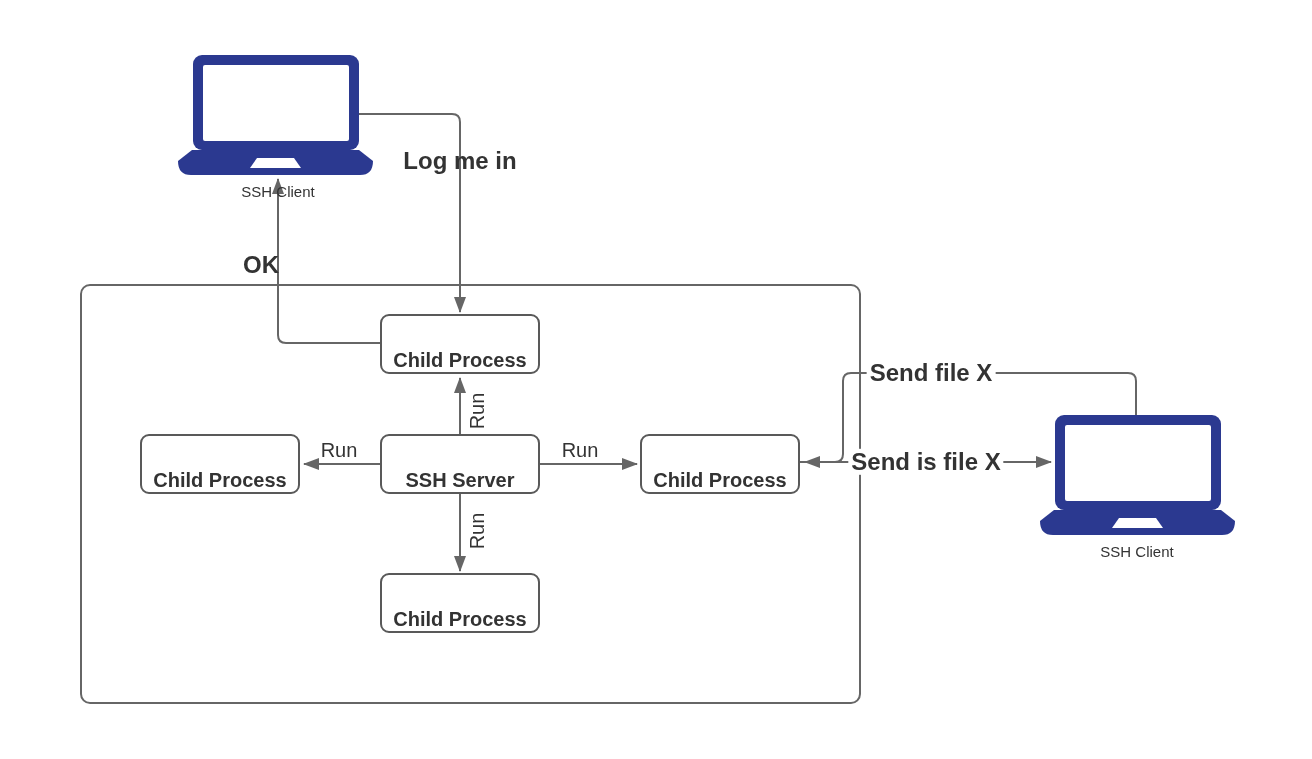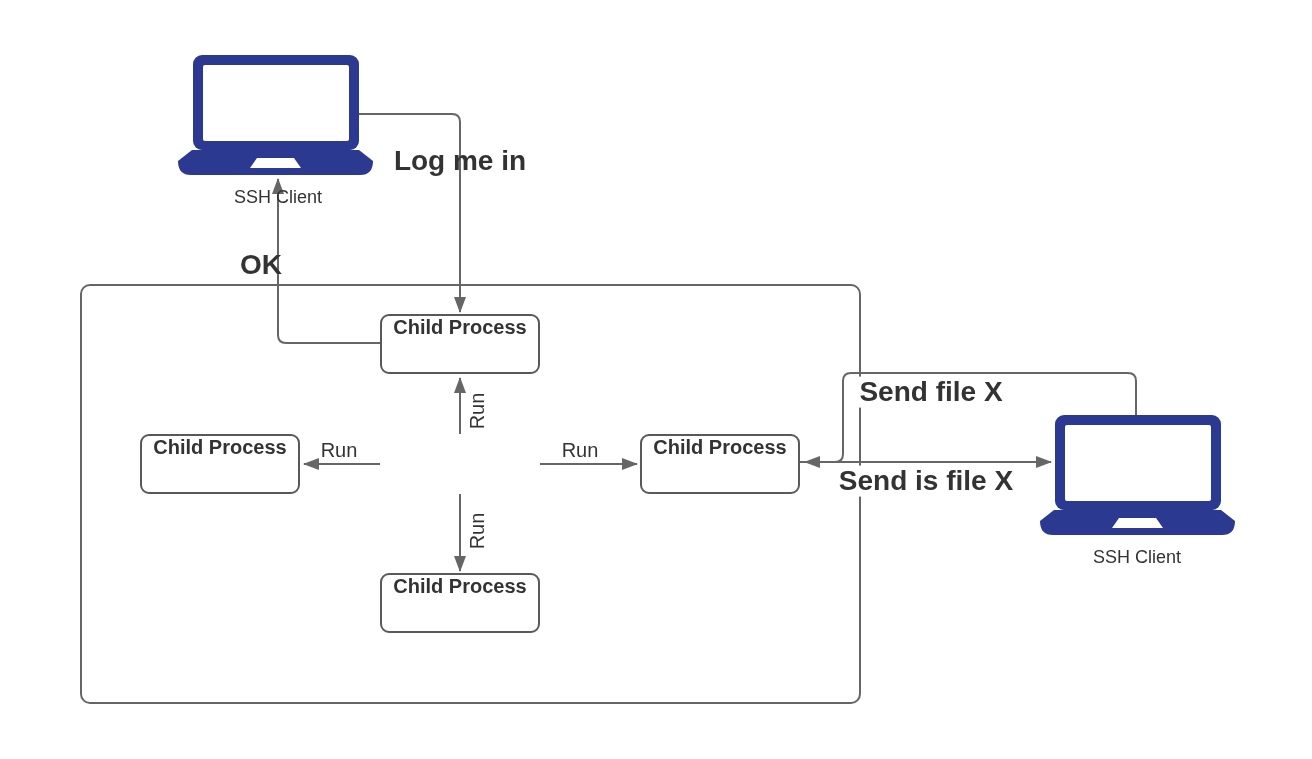--- a/index.html
+++ b/index.html
@@ -8,38 +8,38 @@
     font-family:"Liberation Sans",sans-serif;overflow:hidden;
   }
   .group-box{
     position:absolute;left:80px;top:284px;width:781px;height:420px;
     box-sizing:border-box;border:2px solid #666666;border-radius:10px;
     background:transparent;
   }
   .node{
     position:absolute;width:160px;height:60px;box-sizing:border-box;
     border:2px solid #595959;border-radius:9px;background:#ffffff;
-    display:flex;align-items:flex-start;justify-content:center;
+    display:flex;align-items:flex-end;justify-content:center;
     font-size:20px;font-weight:bold;color:#333333;white-space:nowrap;
   }
   .connectors{position:absolute;left:0;top:0;pointer-events:none;}
   .edge{stroke:#666666;stroke-width:2;fill:none;}
   .edge-label{
     position:absolute;transform:translate(-50%,-50%);
-    font-size:28px;font-weight:bold;color:#333333;white-space:nowrap;line-height:1.1;
+    font-size:24px;font-weight:bold;color:#333333;white-space:nowrap;line-height:1.1;
   }
-  .edge-label.bg{background:#ffffff;padding:0 3px;margin-top:19px;}
+  .edge-label.bg{background:#ffffff;padding:0 3px;}
   .run-label{
     position:absolute;transform:translate(-50%,-50%);
     font-size:20px;font-weight:normal;color:#333333;white-space:nowrap;line-height:1.1;
   }
   .run-label.vert{transform:translate(-50%,-50%) rotate(-90deg);}
   .client-label{
     position:absolute;transform:translate(-50%,-50%);
-    font-size:18px;color:#333333;white-space:nowrap;margin-top:6px;
+    font-size:15px;color:#333333;white-space:nowrap;
   }
   .laptop{position:absolute;}
 </style>
 </head>
 <body>
 
 <div class="canvas">
 
   <div class="group-box"></div>
 
@@ -55,20 +55,23 @@
     <rect x="25" y="10" width="146" height="76" rx="2" fill="#ffffff"></rect>
     <path d="M14,95 L181,95 L195,106 Q195,120 182,120 L13,120 Q0,120 0,106 Z" fill="#2b3990"></path>
     <polygon points="79,103 116,103 123,113 72,113" fill="#ffffff"></polygon>
   </svg>
 
   <div class="node" style="left:380px;top:314px">
     <span>Child Process</span>
   </div>
   <div class="node" style="left:140px;top:434px">
     <span>Child Process</span>
+  </div>
+  <div class="node" style="left:380px;top:434px">
+    <span>SSH Server</span>
   </div>
   <div class="node" style="left:640px;top:434px">
     <span>Child Process</span>
   </div>
   <div class="node" style="left:380px;top:573px">
     <span>Child Process</span>
   </div>
 
   <svg class="connectors" width="1312" height="759" viewBox="0 0 1312 759">
     <defs>

